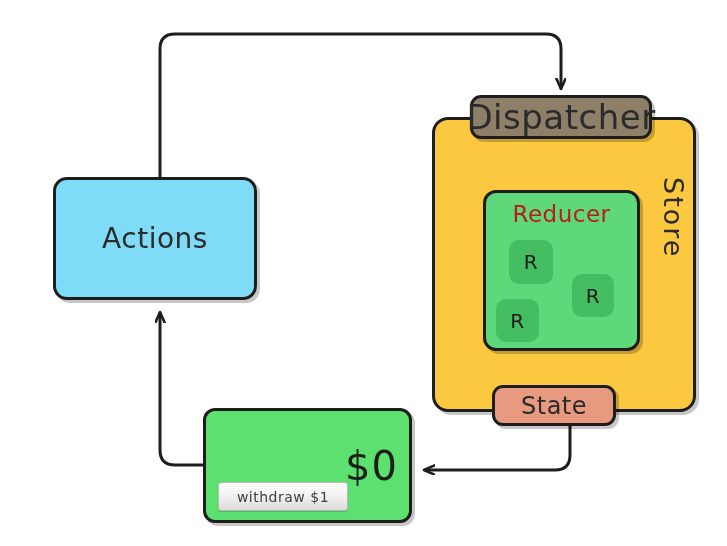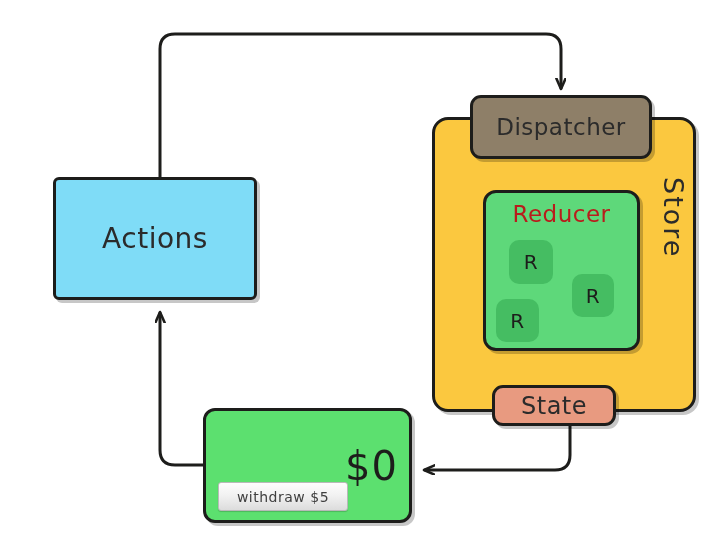--- a/index.html
+++ b/index.html
@@ -36,21 +36,21 @@
     letter-spacing: 0.5px;
   }
 
   
   #actions-node {
     left: 53px;
     top: 177px;
     width: 204px;
     height: 123px;
     background: #7fdcf7;
-    border-radius: 6px;
+    border-radius: 14px;
     font-size: 28px;
     box-shadow: 3px 3px 0 rgba(0,0,0,0.22);
     text-align: center;
   }
 
   
   #store-node {
     left: 432px;
     top: 117px;
     width: 264px;
@@ -74,24 +74,24 @@
     writing-mode: vertical-rl;
     text-orientation: mixed;
     letter-spacing: 2px;
   }
 
   
   #dispatcher-node {
     left: 470px;
     top: 95px;
     width: 182px;
-    height: 64px;
+    height: 44px;
     background: #8e7f68;
     border-radius: 11px;
-    font-size: 23px;
+    font-size: 34px;
     box-shadow: 3px 3px 0 rgba(0,0,0,0.22);
     z-index: 6;
   }
 
   
   #reducer-node {
     left: 483px;
     top: 190px;
     width: 157px;
     height: 161px;
@@ -222,18 +222,18 @@
   <div id="state-node" class="node">
     <span>State</span>
   </div>
 
   <div id="actions-node" class="node">
     <span>Actions</span>
   </div>
 
   <div id="app-node" class="node">
     <div id="app-btn-withdraw" class="app-btn">
-      <span>withdraw $5</span>
+      <span>withdraw $1</span>
     </div>
     <div id="app-balance">$0</div>
   </div>
 
 </div>
 
 </body></html>

